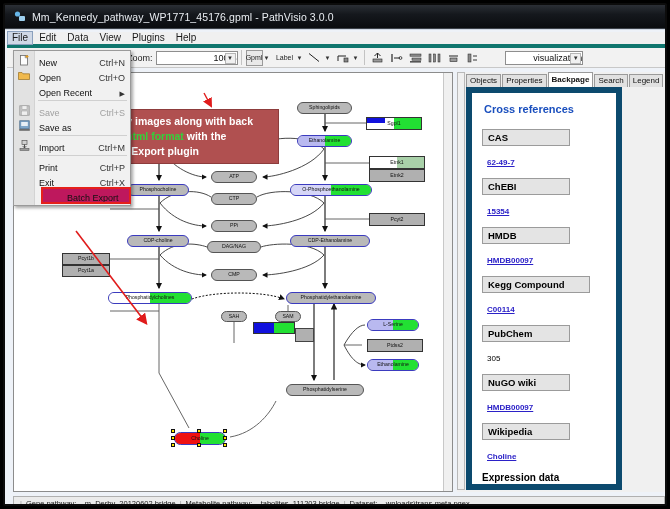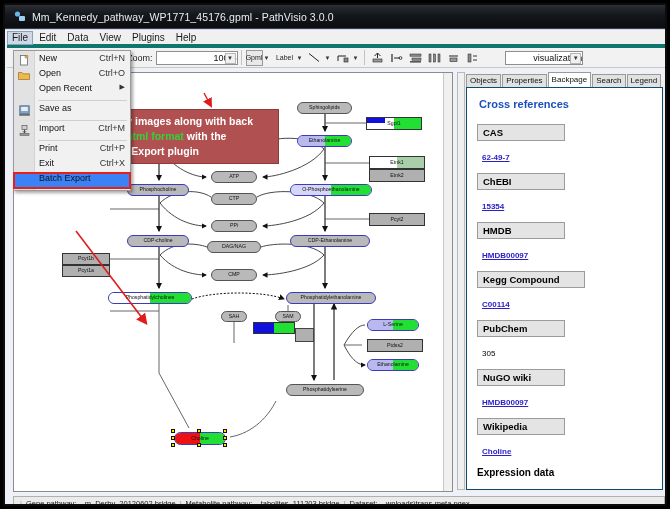--- a/index.html
+++ b/index.html
@@ -162,28 +162,28 @@
     background: #e1e1e1;
     padding: 1px 3px 1px 3px;
     margin-right: 1px;
     color: #111;
     line-height: 10px;
     white-space: nowrap;
   }
   .tab.sel {
     background: #ffffff;
     padding: 2px 3px 2px 3px;
-    font-weight: normal;
+    font-weight: bold;
     text-align: right;
   }
   #backpage {
     position:absolute; left:9px; top:15px;
-    width: 197px; height: 403px;
+    width: 156px; height: 403px;
     background: #ffffff;
-    border: 1px solid #0c4a6e;
+    border: 6px solid #0c4a6e;
     overflow: hidden;
     padding: 8px 10px;
   }
   .bp-title {
     color: #1a4fbe;
     font-weight: bold;
     font-size: 11px;
     margin: 2px 0 14px 2px;
   }
   .xref-head {
@@ -245,40 +245,41 @@
     padding: 2px 0;
     font-size: 9px;
     color: #111;
   }
   #filemenu .gutter {
     position:absolute; left:0; top:0; width:21px; height:100%;
     background:#e2e2e2; border-right:1px solid #d3d3d3;
   }
   .fm-item {
     position: relative;
-    display: flex; align-items: flex-start;
+    display: flex; align-items: flex-end;
     height: 15px;
     padding-left: 25px;
     z-index: 2;
   }
   .fm-item .ic {
     position:absolute; left:4px; top:2px;
     width: 12px; height: 11px;
     display:flex; align-items:center; justify-content:center;
   }
   .fm-item .lbl { flex: 1 1 auto; }
   .fm-item .acc { color:#333; font-size:9px; padding-right:5px; }
   .fm-item.disabled .lbl, .fm-item.disabled .acc { color:#a0a0a0; }
   .fm-item .submark { font-size:7px; color:#333; padding-right:5px; }
   .fm-sep { height:1px; background:#d0d0d0; margin:2px 3px 2px 24px; }
   .fm-item.highlighted {
-    background: #3b82f6;
+    background: #be185d;
     outline: 2px solid #e5201b;
     outline-offset: -1px;
     z-index: 5;
+    margin-left: 28px;
   }
 
   
   .node {
     position:absolute;
     display:flex; align-items:center; justify-content:center;
     font-size: 5.2px;
     color: #111;
     text-align:center;
     line-height: 1;
@@ -723,20 +724,31 @@
           <span class="acc">Ctrl+O</span>
         </div>
 
         <div class="fm-item">
           <span class="lbl">Open Recent</span>
           <span class="submark">▶</span>
         </div>
 
         <div class="fm-sep"></div>
 
+        <div class="fm-item disabled">
+          <span class="ic">
+            <svg width="11" height="11" viewBox="0 0 11 11">
+              <rect x="0.8" y="0.8" width="9.4" height="9.4" fill="#c9c9c9" stroke="#9a9a9a" stroke-width="0.8"></rect>
+              <rect x="3" y="0.8" width="5" height="3.6" fill="#efefef" stroke="#9a9a9a" stroke-width="0.5"></rect>
+              <rect x="2.4" y="6" width="6.2" height="4.2" fill="#efefef" stroke="#9a9a9a" stroke-width="0.5"></rect>
+            </svg>
+          </span>
+          <span class="lbl">Save</span>
+          <span class="acc">Ctrl+S</span>
+        </div>
 
         <div class="fm-item">
           <span class="ic">
             <svg width="11" height="11" viewBox="0 0 11 11">
               <rect x="0.8" y="0.8" width="9.4" height="8" fill="#7fa6c9" stroke="#4a6a8a" stroke-width="0.8"></rect>
               <rect x="2.2" y="2" width="6.6" height="4" fill="#e7eef5"></rect>
               <rect x="0.2" y="9" width="10.6" height="1.8" fill="#6b6b6b"></rect>
             </svg>
           </span>
           <span class="lbl">Save as</span>

